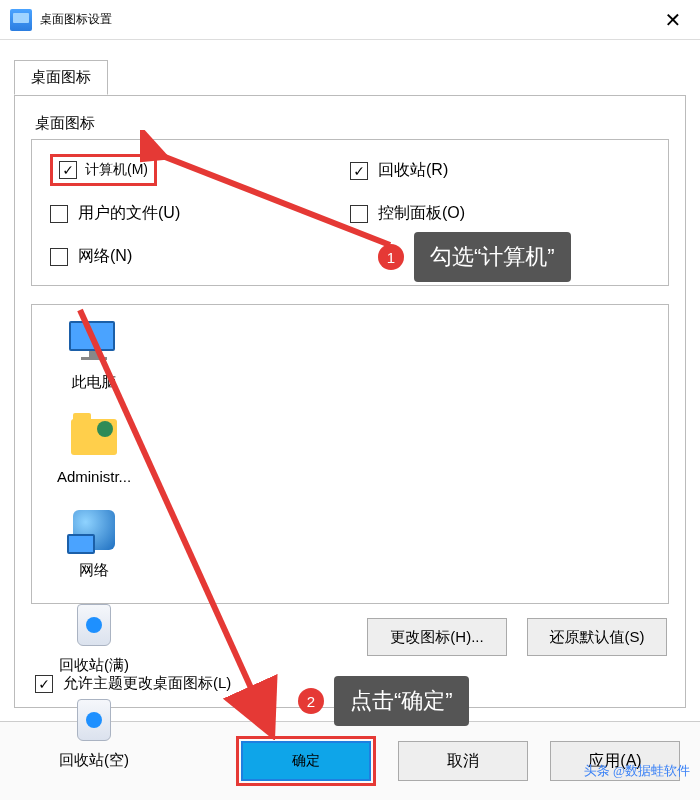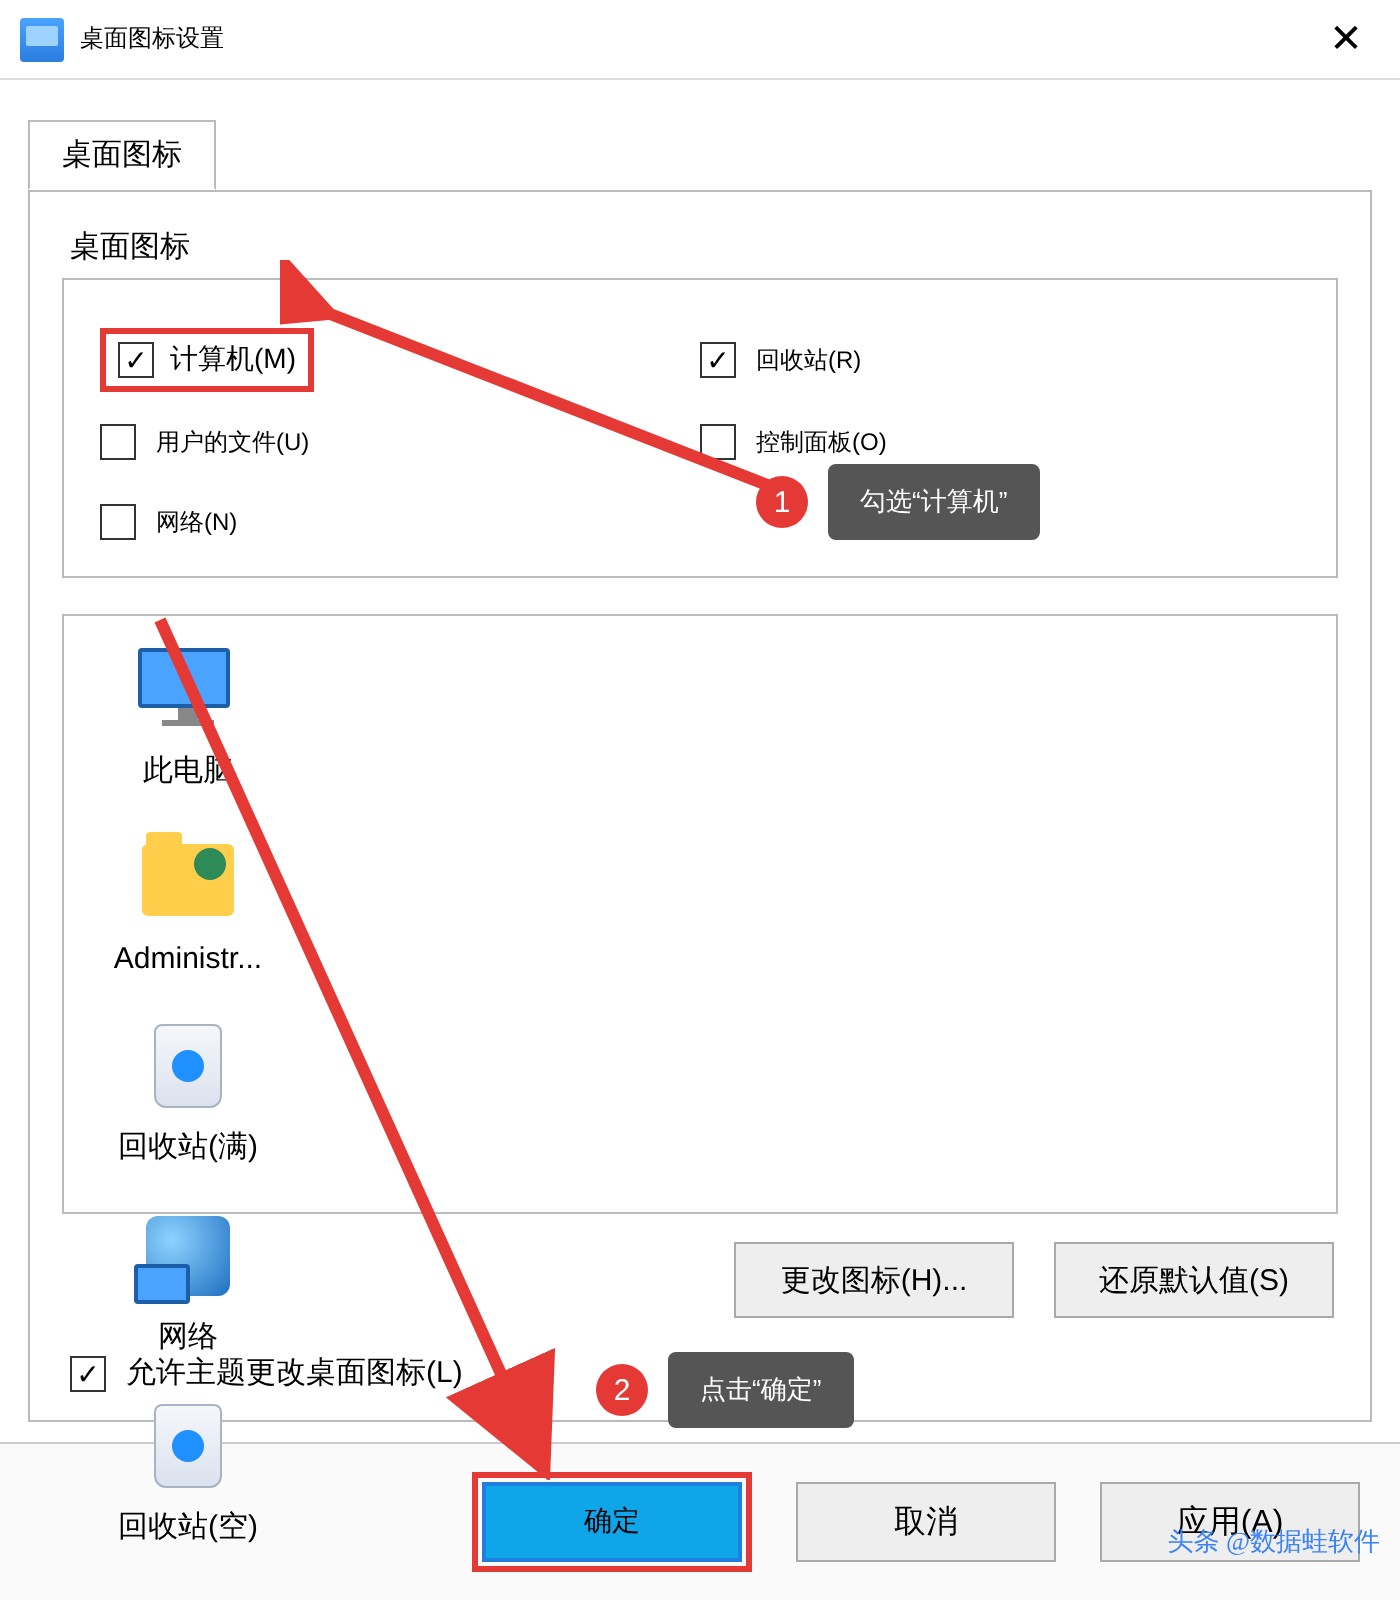--- a/index.html
+++ b/index.html
@@ -53,25 +53,25 @@
     border:1px solid #bbb;
     margin-top:-1px;
     padding: 18px 16px 14px 16px;
     position:relative;
     z-index:1;
   }
 
   .group-label { font-size:15px; margin: 0 0 6px 4px; }
   .group-box {
     border:1px solid #bbb;
-    padding: 24px 18px 12px 18px;
+    padding: 14px 18px 12px 18px;
     position:relative;
   }
 
-  .chk-row { display:flex; align-items:center; margin:6px 0; font-size:12px; }
+  .chk-row { display:flex; align-items:center; margin:6px 0; font-size:16px; }
   .chk-grid { display:grid; grid-template-columns: 1fr 1fr; row-gap:10px; }
   .chk {
     width:18px; height:18px; border:1px solid #333; margin-right:10px;
     display:flex; align-items:center; justify-content:center;
     font-size:14px; line-height:1;
   }
   .chk.checked::before { content:"✓"; }
 
   .hl-red { border:3px solid #e53935; padding:4px 6px; display:inline-flex; align-items:center;}
   .hl-red .chk{ margin-right:8px;}
@@ -130,21 +130,21 @@
   
   .callout {
     position:absolute; display:flex; align-items:center; gap:10px;
     z-index:20;
   }
   .badge{
     width:26px;height:26px;border-radius:50%;background:#e53935;color:#fff;
     display:flex;align-items:center;justify-content:center;font-size:15px;
   }
   .bubble{
-    background:#555;color:#fff;padding:10px 16px;border-radius:4px;font-size:13px;
+    background:#555;color:#fff;padding:10px 16px;border-radius:4px;font-size:22px;
     white-space:nowrap;
   }
   svg.arrow{position:absolute;z-index:15;pointer-events:none;}
 </style>
 </head>
 <body>
 
 <div class="titlebar">
   <div class="titlebar-icon"></div>
   <div class="title-text">桌面图标设置</div>
@@ -203,31 +203,31 @@
       <div class="icon-item">
         <div class="icon-glyph">
           <div class="glyph-folder">
               <div class="head"></div>
             </div>
         </div>
         <div>Administr...</div>
       </div>
       <div class="icon-item">
         <div class="icon-glyph">
+          <div class="glyph-globe"></div>
+        </div>
+        <div>网络</div>
+      </div>
+      <div class="icon-item">
+        <div class="icon-glyph">
           <div class="glyph-bin full">
               <div class="ball"></div>
             </div>
         </div>
         <div>回收站(满)</div>
-      </div>
-      <div class="icon-item">
-        <div class="icon-glyph">
-          <div class="glyph-globe"></div>
-        </div>
-        <div>网络</div>
       </div>
       <div class="icon-item">
         <div class="icon-glyph">
           <div class="glyph-bin">
               <div class="ball"></div>
             </div>
         </div>
         <div>回收站(空)</div>
       </div>
     </div>

